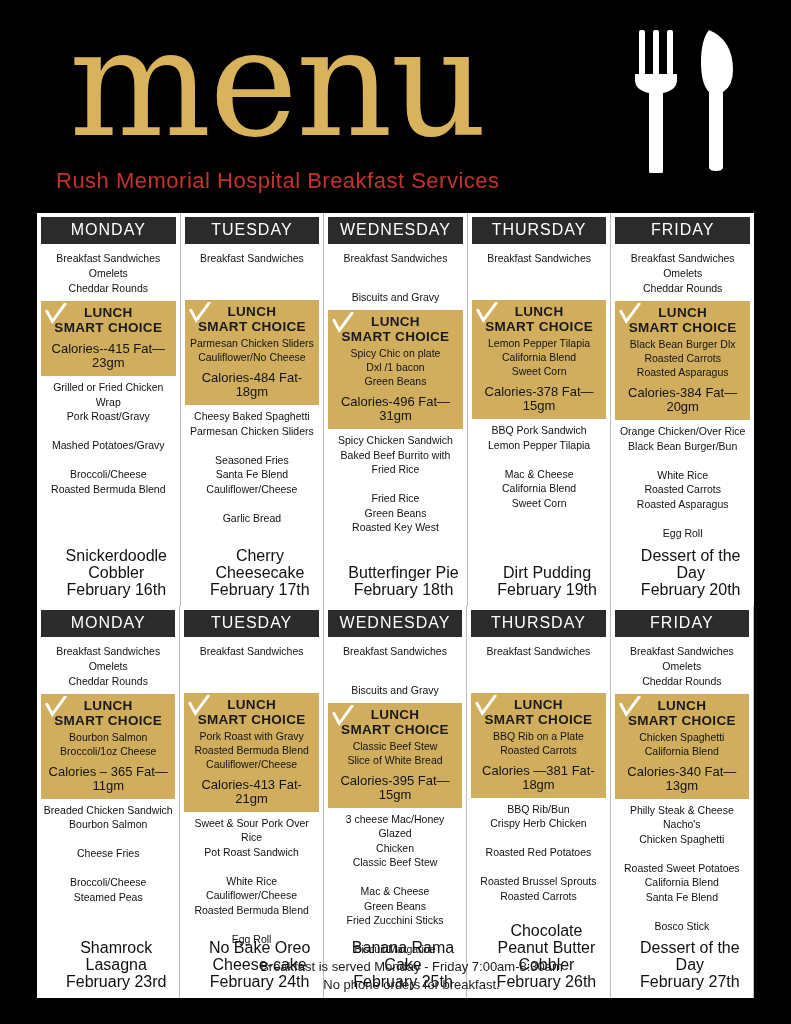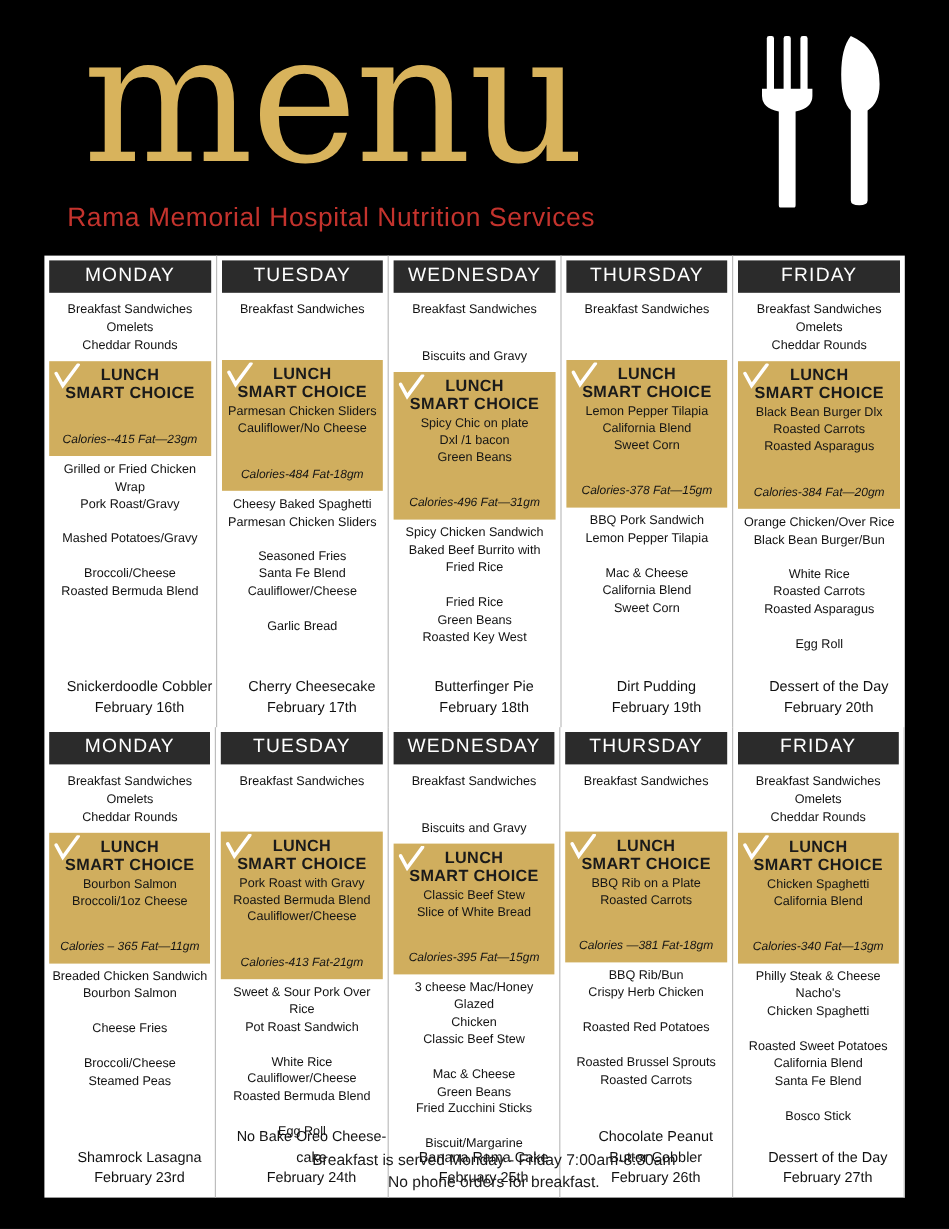--- a/index.html
+++ b/index.html
@@ -65,52 +65,51 @@
   }
   .lunch-title {
     font-size:13.5px; font-weight:bold; color:#1a1a1a;
     line-height:15px; letter-spacing:0.3px;
   }
   .lunch-items {
     font-size:10.5px; color:#141414; line-height:14px;
     margin-top:2px;
   }
   .lunch-cal {
-    font-size:10px; color:#141414; line-height:14px;
-    margin-top:25px;
-    font-style:italic;
+    font-size:13px; color:#141414; line-height:14px;
+    margin-top:7px;
   }
   .check {
     position:absolute; left:4px; top:2px;
     width:22px; height:22px;
   }
 
   .items {
     font-size:10.5px; color:#111; line-height:14.5px;
     text-align:center; padding:4px 5px 0 5px;
   }
   .dessert {
     position:absolute; bottom:8px; left:16px; right:0;
-    text-align:center; font-size:12px; color:#111; line-height:17px;
+    text-align:center; font-size:16px; color:#111; line-height:17px;
   }
 
   .footnote {
     position:absolute; left:0; right:0; bottom:4px;
     text-align:center; color:#1a1a1a; font-size:13px; line-height:18px;margin-left:32px;
   }
   .footnote.b2 { bottom:4px; }
 </style>
 </head>
 <body>
 
 <div class="page">
 
   <div class="header">
     <div class="menu-word">menu</div>
-    <div class="subtitle">Rama Memorial Hospital Nutrition Services</div>
+    <div class="subtitle">Rush Memorial Hospital Breakfast Services</div>
     <svg class="utensils" viewBox="0 0 120 145">
       <g fill="#ffffff">
         <rect x="8" y="2" width="6" height="48" rx="2"></rect>
         <rect x="22" y="2" width="6" height="48" rx="2"></rect>
         <rect x="36" y="2" width="6" height="48" rx="2"></rect>
         <path d="M4 46 h42 v6 q0 10 -14 13 v78 q0 4 -7 4 t-7 -4 v-78 q-14 -3 -14 -13 z"></path>
         <path d="M78 2 q24 10 24 40 q0 16 -10 22 v75 q0 4 -7 4 t-7 -4 v-75 q-8 -8 -8 -30 q0 -22 8 -32 z"></path>
       </g>
     </svg>
   </div>

